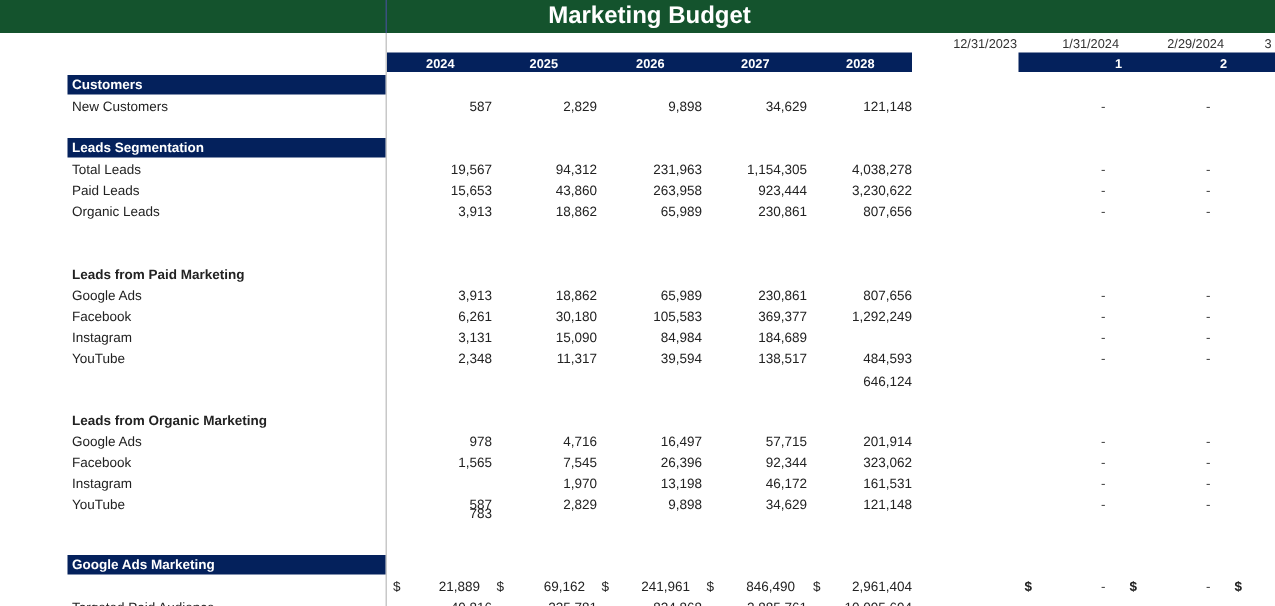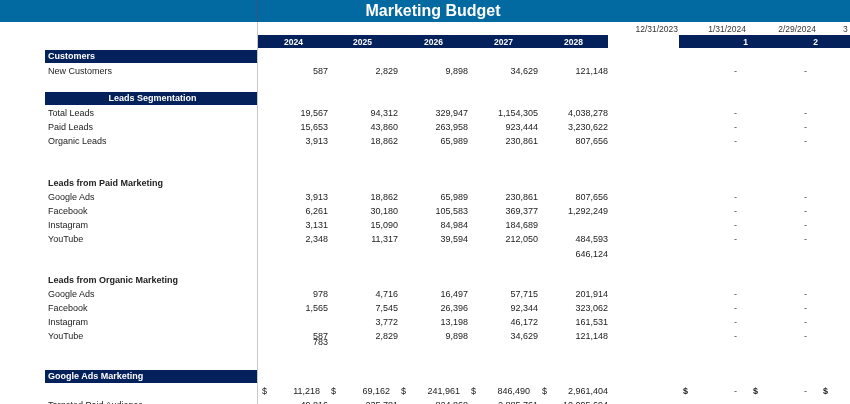--- a/index.html
+++ b/index.html
@@ -1,18 +1,18 @@
 <!DOCTYPE html>
 <html><head>
   <meta charset="utf-8">
   <style>
     * { box-sizing: border-box; margin: 0; padding: 0; }
     html, body { width: 850px; height: 404px; overflow: hidden; background: #ffffff; }
     body { font-family: "Liberation Sans", "DejaVu Sans", sans-serif; font-size: 9px; color: #222; position: relative; }
-    .title-bar { position: absolute; left: 0; top: 0; width: 850px; height: 22px; background: #0369a1; }
+    .title-bar { position: absolute; left: 0; top: 0; width: 850px; height: 22px; background: #14532d; }
     .title-bar .title { position: absolute; left: 258px; width: 350px; top: 0; height: 22px; line-height: 22px; text-align: center; font-size: 16px; font-weight: bold; color: #fff; }
     .vline { position: absolute; left: 257px; top: 0; width: 1px; height: 404px; background: #c8c8c8; }
     .title-vline { position: absolute; left: 257px; top: 0; width: 1px; height: 22px; background: #3a5080; }
     .date { position: absolute; top: 23px; height: 12px; line-height: 12px; text-align: right; font-size: 8.5px; color: #333; }
     .year-bar { position: absolute; top: 35px; height: 13px; background: #04215c; }
     .year { position: absolute; top: 35px; height: 13px; line-height: 14px; text-align: right; font-size: 8.5px; font-weight: bold; color: #fff; }
     .row { position: absolute; left: 0; width: 850px; height: 14px; line-height: 14px; }
     .label { position: absolute; left: 48px; white-space: nowrap; }
     .section { position: absolute; left: 45px; width: 212px; height: 13px; background: #04215c; color: #fff; font-weight: bold; padding-left: 3px; line-height: 13px; }
     .bold { font-weight: bold; }
@@ -49,26 +49,26 @@
   <span class="label">New Customers</span>
   <span class="cell" style="left:258px;width:70px;">587</span>
   <span class="cell" style="left:328px;width:70px;">2,829</span>
   <span class="cell" style="left:398px;width:70px;">9,898</span>
   <span class="cell" style="left:468px;width:70px;">34,629</span>
   <span class="cell" style="left:538px;width:70px;">121,148</span>
   <span class="dash" style="left:700px;width:37px;">-</span>
   <span class="dash" style="left:770px;width:37px;">-</span>
 </div>
 
-<div class="section" style="top:92px;text-align:center;">Leads Segmentation</div>
+<div class="section" style="top:92px;">Leads Segmentation</div>
 <div class="row" style="top:106px;">
   <span class="label">Total Leads</span>
   <span class="cell" style="left:258px;width:70px;">19,567</span>
   <span class="cell" style="left:328px;width:70px;">94,312</span>
-  <span class="cell" style="left:398px;width:70px;">329,947</span>
+  <span class="cell" style="left:398px;width:70px;">231,963</span>
   <span class="cell" style="left:468px;width:70px;">1,154,305</span>
   <span class="cell" style="left:538px;width:70px;">4,038,278</span>
   <span class="dash" style="left:700px;width:37px;">-</span>
   <span class="dash" style="left:770px;width:37px;">-</span>
 </div>
 <div class="row" style="top:120px;">
   <span class="label">Paid Leads</span>
   <span class="cell" style="left:258px;width:70px;text-align:right;">15,653</span>
   <span class="cell" style="left:328px;width:70px;">43,860</span>
   <span class="cell" style="left:398px;width:70px;">263,958</span>
@@ -119,21 +119,21 @@
   <span class="cell" style="left:468px;width:70px;">184,689</span>
   <span class="cell" style="left:538px;width:70px;margin-top:29px;">646,124</span>
   <span class="dash" style="left:700px;width:37px;">-</span>
   <span class="dash" style="left:770px;width:37px;">-</span>
 </div>
 <div class="row" style="top:232px;">
   <span class="label">YouTube</span>
   <span class="cell" style="left:258px;width:70px;">2,348</span>
   <span class="cell" style="left:328px;width:70px;">11,317</span>
   <span class="cell" style="left:398px;width:70px;">39,594</span>
-  <span class="cell" style="left:468px;width:70px;">212,050</span>
+  <span class="cell" style="left:468px;width:70px;">138,517</span>
   <span class="cell" style="left:538px;width:70px;">484,593</span>
   <span class="dash" style="left:700px;width:37px;">-</span>
   <span class="dash" style="left:770px;width:37px;">-</span>
 </div>
 
 <div class="row bold" style="top:273px;">
   <span class="label">Leads from Organic Marketing</span>
 </div>
 <div class="row" style="top:287px;">
   <span class="label">Google Ads</span>
@@ -151,42 +151,42 @@
   <span class="cell" style="left:328px;width:70px;">7,545</span>
   <span class="cell" style="left:398px;width:70px;">26,396</span>
   <span class="cell" style="left:468px;width:70px;">92,344</span>
   <span class="cell" style="left:538px;width:70px;">323,062</span>
   <span class="dash" style="left:700px;width:37px;">-</span>
   <span class="dash" style="left:770px;width:37px;">-</span>
 </div>
 <div class="row" style="top:315px;">
   <span class="label">Instagram</span>
   <span class="cell" style="left:258px;width:70px;margin-top:20px;">783</span>
-  <span class="cell" style="left:328px;width:70px;">3,772</span>
+  <span class="cell" style="left:328px;width:70px;">1,970</span>
   <span class="cell" style="left:398px;width:70px;">13,198</span>
   <span class="cell" style="left:468px;width:70px;">46,172</span>
   <span class="cell" style="left:538px;width:70px;">161,531</span>
   <span class="dash" style="left:700px;width:37px;">-</span>
   <span class="dash" style="left:770px;width:37px;">-</span>
 </div>
 <div class="row" style="top:329px;">
   <span class="label">YouTube</span>
   <span class="cell" style="left:258px;width:70px;">587</span>
   <span class="cell" style="left:328px;width:70px;">2,829</span>
   <span class="cell" style="left:398px;width:70px;">9,898</span>
   <span class="cell" style="left:468px;width:70px;">34,629</span>
   <span class="cell" style="left:538px;width:70px;">121,148</span>
   <span class="dash" style="left:700px;width:37px;">-</span>
   <span class="dash" style="left:770px;width:37px;">-</span>
 </div>
 
 <div class="section" style="top:370px;">Google Ads Marketing</div>
 <div class="row bold" style="top:384px;">
   <span class="dollar" style="left:262px;font-weight:normal;">$</span>
-  <span class="cell" style="left:258px;width:62px;font-weight:normal;">11,218</span>
+  <span class="cell" style="left:258px;width:62px;font-weight:normal;">21,889</span>
   <span class="dollar" style="left:331px;font-weight:normal;">$</span>
   <span class="cell" style="left:328px;width:62px;font-weight:normal;">69,162</span>
   <span class="dollar" style="left:401px;font-weight:normal;">$</span>
   <span class="cell" style="left:398px;width:62px;font-weight:normal;">241,961</span>
   <span class="dollar" style="left:471px;font-weight:normal;">$</span>
   <span class="cell" style="left:468px;width:62px;font-weight:normal;">846,490</span>
   <span class="dollar" style="left:542px;font-weight:normal;">$</span>
   <span class="cell" style="left:538px;width:70px;font-weight:normal;">2,961,404</span>
   <span class="dollar" style="left:683px;">$</span>
   <span class="dash" style="left:700px;width:37px;font-weight:normal;">-</span>

